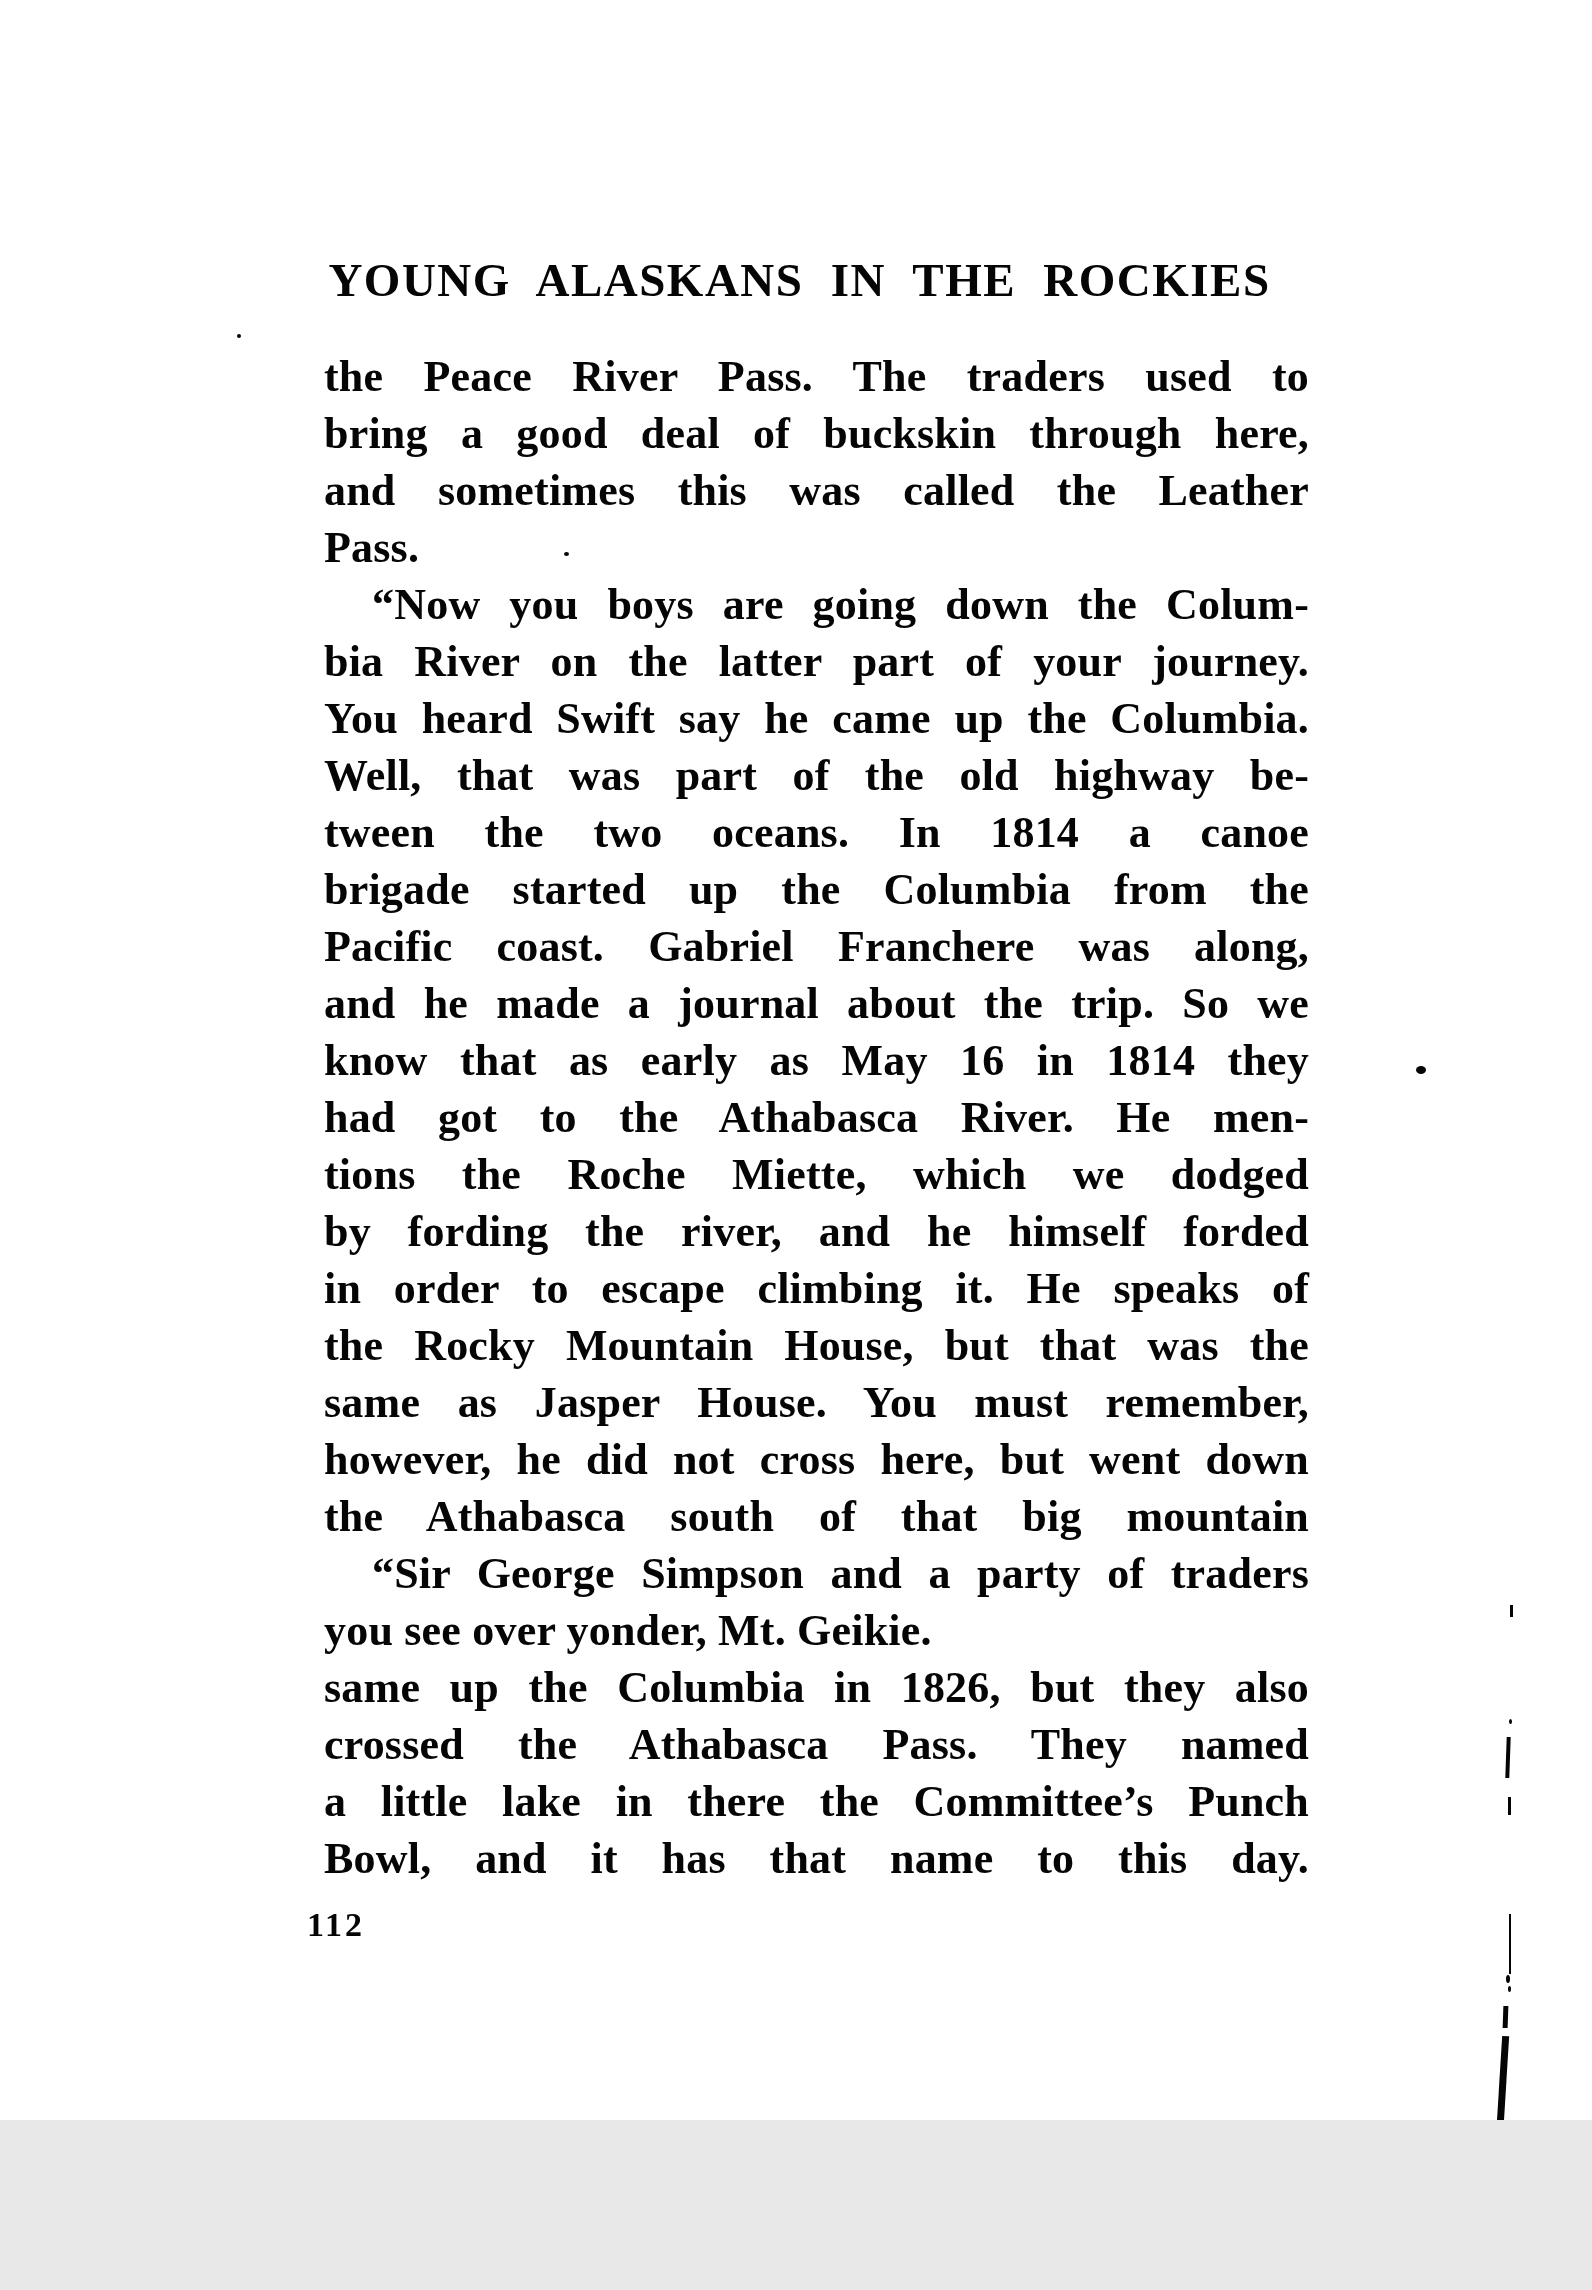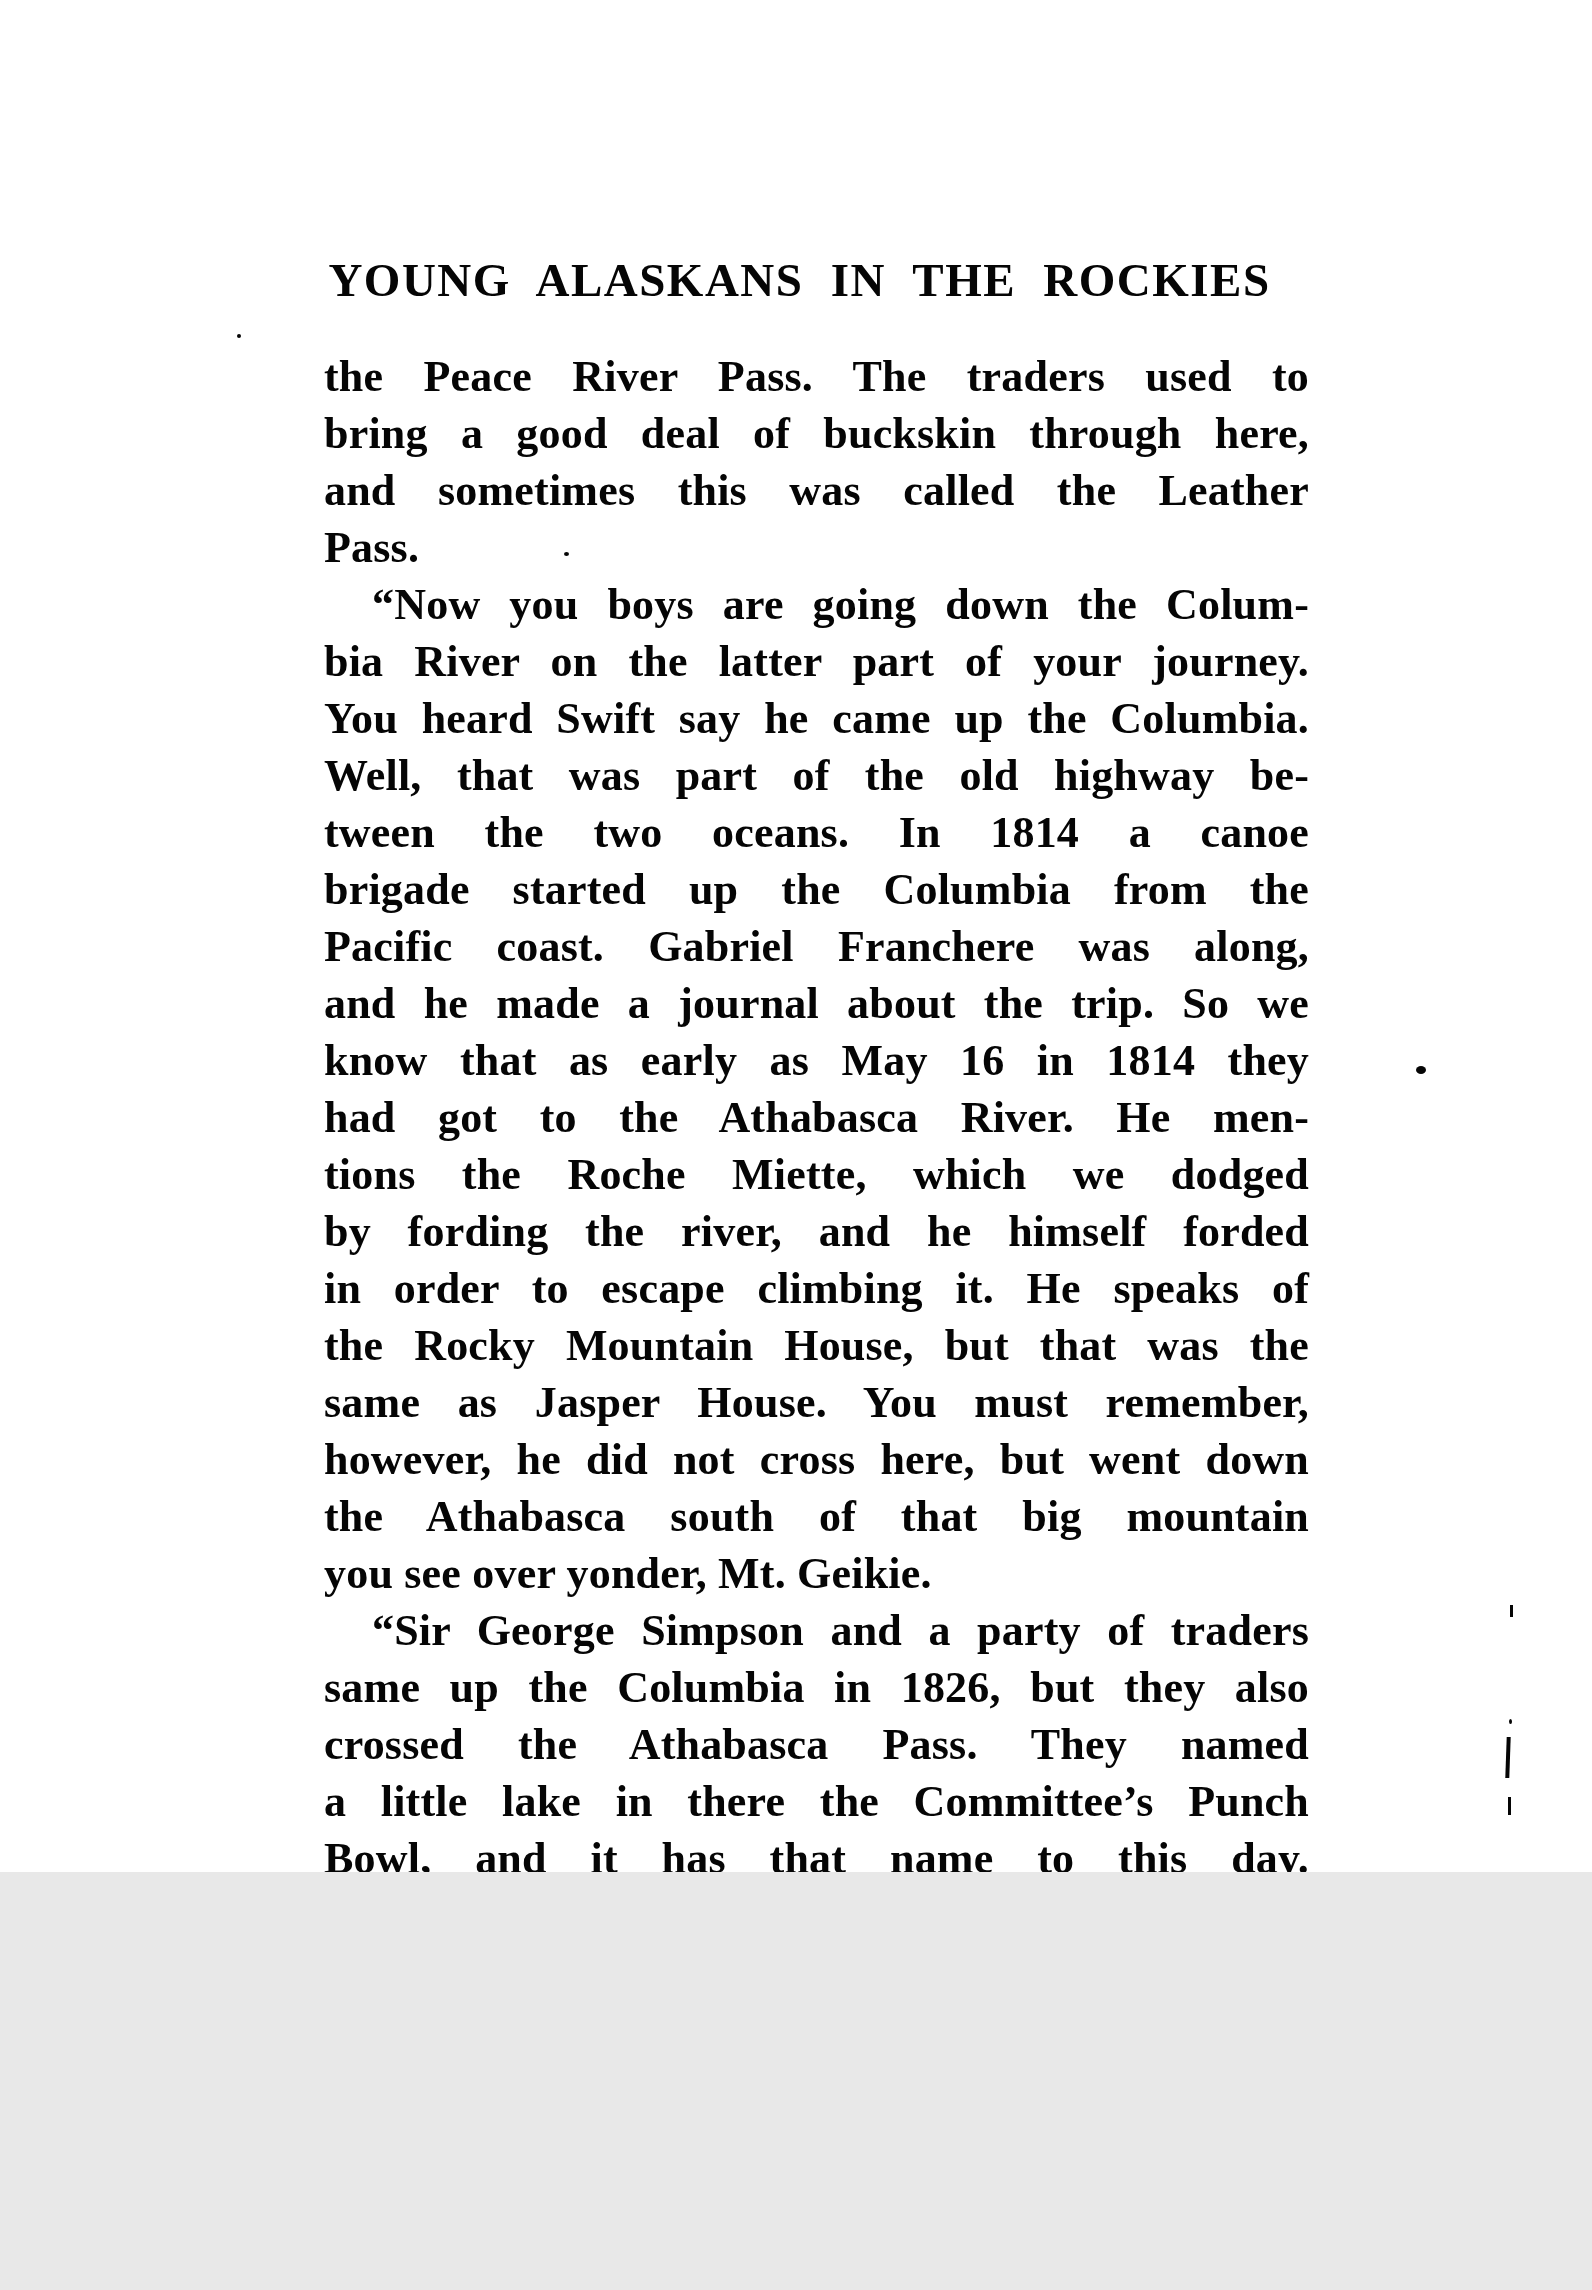--- a/index.html
+++ b/index.html
@@ -1,18 +1,18 @@
 <!DOCTYPE html>
 <html><head>
 <meta charset="utf-8">
 <style>
   html,body{margin:0;padding:0;background:#e8e8e8;}
   .page{
     position:relative;
-    width:1593px;height:1872px;
+    width:1593px;height:2120px;
     background:#ffffff;
     overflow:hidden;
     font-family:"Liberation Serif","DejaVu Serif",serif;
     color:#050505;
   }
   .running-head{
     position:absolute;
     top:255px;left:307px;width:985px;
     text-align:center;
     font-size:47px;line-height:50px;
@@ -72,22 +72,22 @@
       <div class="line">and he made a journal about the trip.  So we</div>
       <div class="line">know that as early as May 16 in 1814 they</div>
       <div class="line">had got to the Athabasca River.  He men-</div>
       <div class="line">tions the Roche Miette, which we dodged</div>
       <div class="line">by fording the river, and he himself forded</div>
       <div class="line">in order to escape climbing it.  He speaks of</div>
       <div class="line">the Rocky Mountain House, but that was the</div>
       <div class="line">same as Jasper House.  You must remember,</div>
       <div class="line">however, he did not cross here, but went down</div>
       <div class="line">the Athabasca south of that big mountain</div>
+      <div class="line indent">“Sir George Simpson and a party of traders</div>
       <div class="line para-end">you see over yonder, Mt. Geikie.</div>
-      <div class="line indent">“Sir George Simpson and a party of traders</div>
       <div class="line">same up the Columbia in 1826, but they also</div>
       <div class="line">crossed the Athabasca Pass.  They named</div>
       <div class="line">a little lake in there the Committee’s Punch</div>
       <div class="line">Bowl, and it has that name to this day.</div>
     </div>
 
   <div class="page-number">112</div>
 
   <div>
       <div class="mark round" style="left: 237px; top: 334px; width: 4px; height: 4px;"></div>

